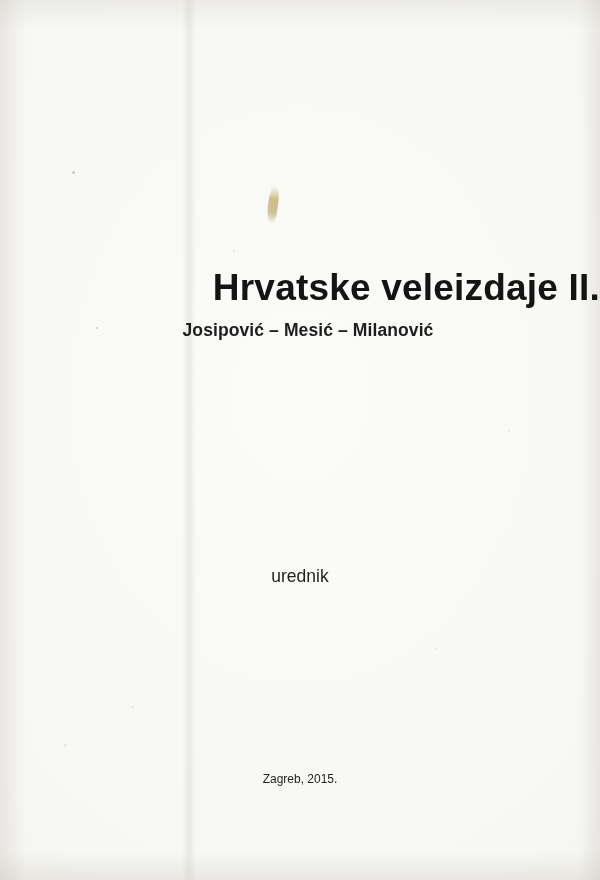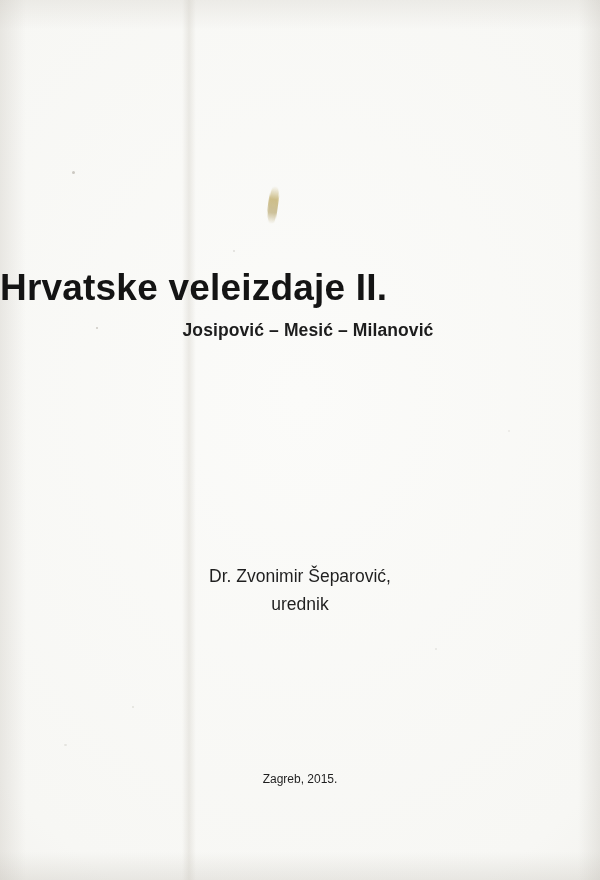--- a/index.html
+++ b/index.html
@@ -65,21 +65,21 @@
   
   .title {
     position: absolute;
     left: 0;
     right: 0;
     top: 267px;
     font-size: 37px;
     font-weight: 700;
     letter-spacing: 0.2px;
     color: #141414;
-    text-align: left;
+    text-align: right;
   }
 
   .subtitle {
     position: absolute;
     left: 0;
     right: 0;
     top: 318px;
     text-align: center;
     margin-left: 16px;
   }
@@ -175,21 +175,20 @@
   <div class="content">
 
 
     <div class="title">Hrvatske veleizdaje II.</div>
 
     <div class="subtitle">
       <div class="line">Josipović – Mesić – Milanović</div>
     </div>
 
     <div class="editor">
-      <div class="line">Dr. Zvonimir Šeparović,</div>
       <div class="line">urednik</div>
     </div>
 
     <div class="imprint">Zagreb, 2015.</div>
 
   </div>
 
   <div class="smudge smudge-yellow"></div>
   <div class="speck s1"></div>
   <div class="speck s2"></div>

